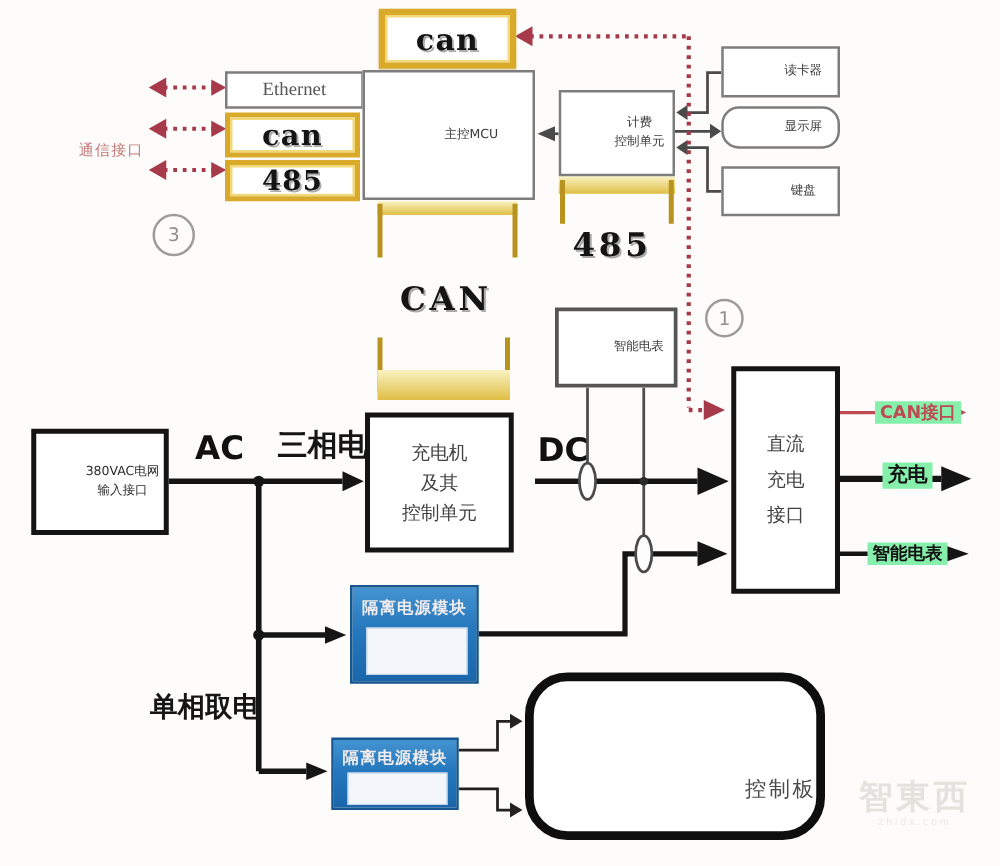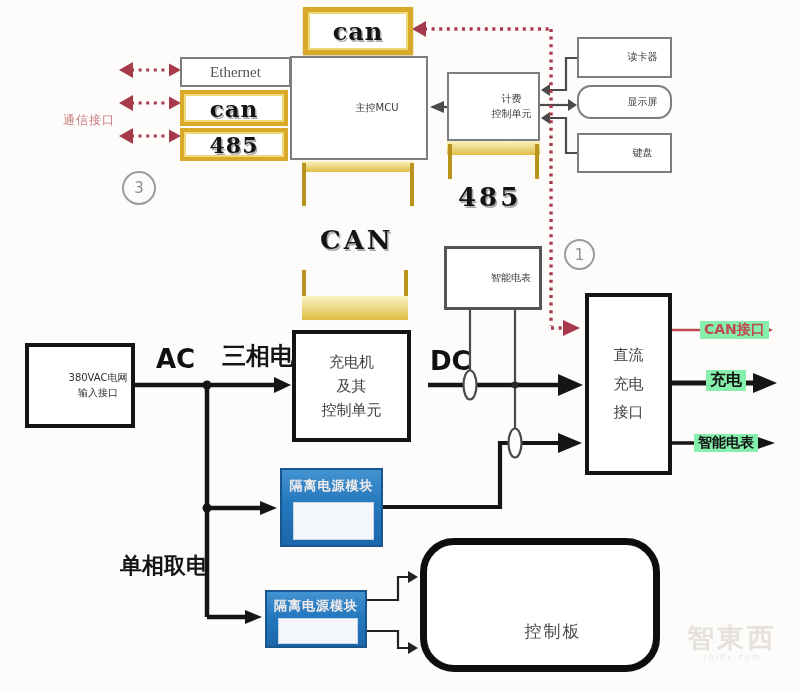--- a/index.html
+++ b/index.html
@@ -18,21 +18,21 @@
   .lbl{position:absolute;z-index:3;white-space:nowrap;}
   .cn-sm{font-size:10px;line-height:1.45;padding-left:36px;}
   .circle{position:absolute;z-index:3;border:2px solid #9c9c9c;border-radius:50%;color:#8f8f8f;
           display:flex;align-items:center;justify-content:center;font-size:15px;background:transparent;}
   .online{background:#86efac;padding:0 4px;font-weight:bold;text-align:right;}
   .bluebox{position:absolute;box-sizing:border-box;z-index:2;
            background:linear-gradient(180deg,#4493d1 0%,#2578bd 45%,#1b66ab 100%);
            border:2px solid #17568f;}
   .bluebox .btitle{color:#f3ecec;font-size:13px;font-weight:bold;text-align:center;letter-spacing:1px;}
   .bluebox .bslot{position:absolute;background:#f3f7fc;border:1px solid #c3d6e8;}
-  .ctrl{border:7px solid #0e0e0e;border-radius:34px;justify-content:center;align-items:center;
+  .ctrl{border:7px solid #0e0e0e;border-radius:34px;justify-content:center;align-items:flex-end;
         padding-left:26px;font-size:17px;color:#4a4a4a;letter-spacing:2px;}
   .ctrl span{margin-top:52px;}
   .wm{position:absolute;z-index:3;text-align:center;color:#e5e2dd;}
   .wm .b{font-size:27px;font-weight:bold;letter-spacing:3px;line-height:1;}
   .wm .d{font-size:8px;letter-spacing:2px;color:#eae8e4;margin-top:2px;}
 </style>
 </head>
 <body>
 
 <div class="stage">

